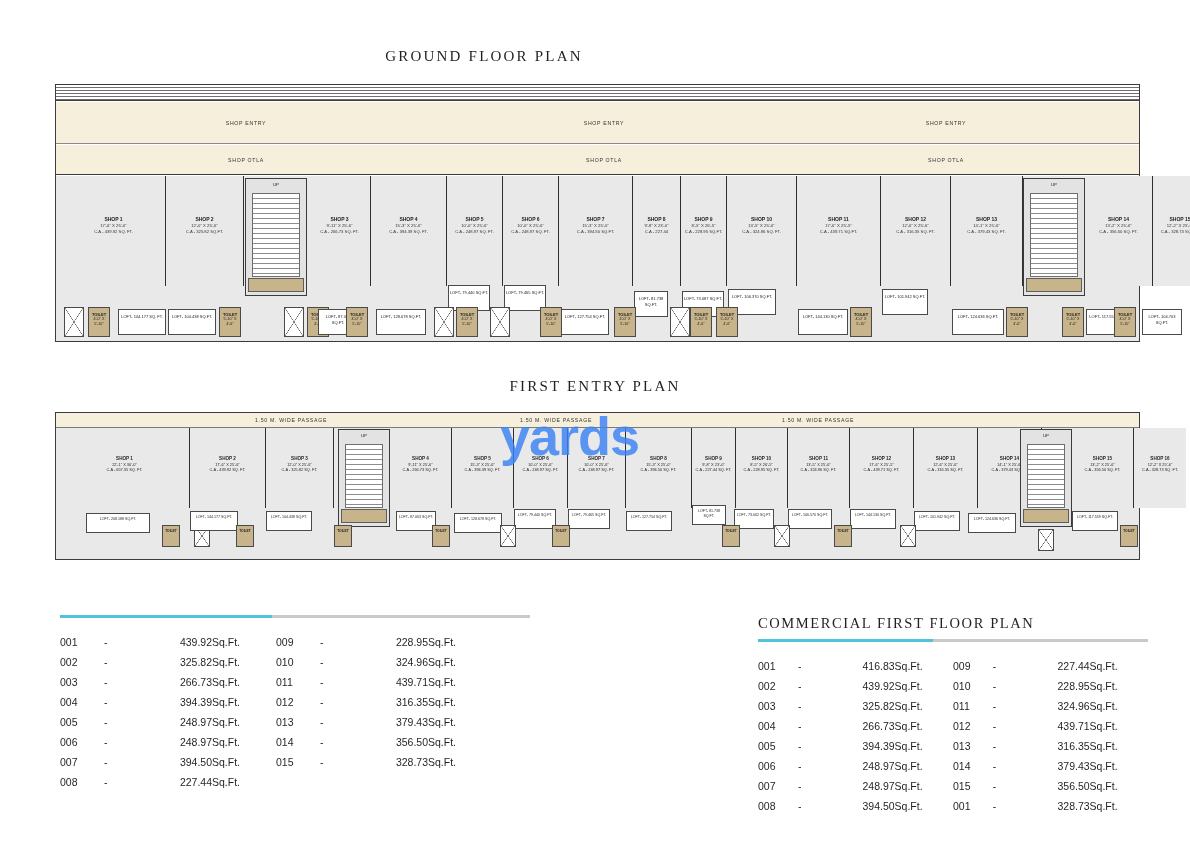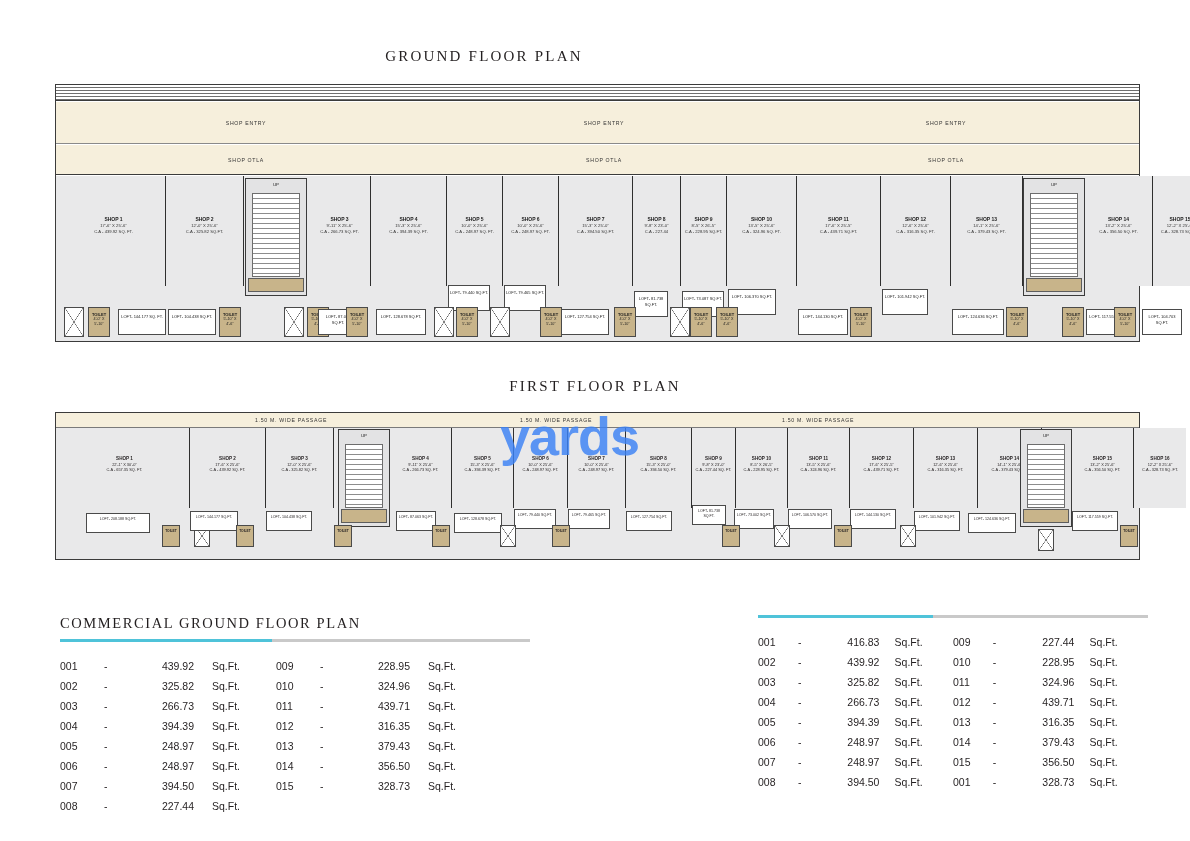--- a/index.html
+++ b/index.html
@@ -118,21 +118,21 @@
   #ff-table{left:758px;width:390px;}
   .table-heading{
     font-family:"Liberation Serif", serif;
     font-size:14.5px;letter-spacing:1.6px;color:#231f20;padding-bottom:7px;
   }
   .rule{height:3px;background:linear-gradient(to right,#4fc3d9 0 45%,#c9c9c9 45% 100%);margin-bottom:14px;}
   table{border-collapse:collapse;font-size:10.5px;color:#231f20;}
   td{padding:4px 0;white-space:nowrap;}
   .c-no{width:44px;}
   .c-dash{width:40px;}
-  .c-val{width:68px;text-align:center;}
+  .c-val{width:68px;text-align:right;}
   .c-unit{width:64px;}
 </style>
 </head>
 <body>
 
 <div class="plan-title" id="ground-title">GROUND FLOOR PLAN</div>
 
 <div id="ground-plan">
   <div class="band hatch-top"></div>
 
@@ -280,21 +280,21 @@
     <div class="shop-cell" style="left:1097px;width:54px;border-right:none;">
       <span class="nm">SHOP 15</span>
       <span class="dim">12'-2" X 25'-6"</span>
       <span class="ca">C.A - 328.73 SQ. FT.</span>
     </div>
     <div class="loft-box" style="left:1086px;width:40px;">LOFT- 104.703 SQ.FT.</div>
     <div class="toilet-box" style="left:1058px;"><b>TOILET</b><span>4'-0" X 5'-10"</span></div>
   </div>
 </div>
 
-<div class="plan-title" id="first-title">FIRST FLOOR PLAN</div>
+<div class="plan-title" id="first-title">FIRST ENTRY PLAN</div>
 
 <div id="first-plan">
   <div class="passage-band">
     <span class="band-label" style="left:235px;top:7px;">1.50 M. WIDE PASSAGE</span>
     <span class="band-label" style="left:500px;top:7px;">1.50 M. WIDE PASSAGE</span>
     <span class="band-label" style="left:762px;top:7px;">1.50 M. WIDE PASSAGE</span>
   </div>
 
   <div class="f-shop-cell" style="left:4px;width:130px;">
     <span class="nm">SHOP 1</span>
@@ -429,21 +429,20 @@
     <span class="nm">SHOP 16</span>
     <span class="dim">12'-2" X 25'-6"</span>
     <span class="ca">C.A - 328.73 SQ. FT.</span>
   </div>
   <div class="f-toilet" style="left:1064px;top:112px;"><b>TOILET</b></div>
 </div>
 
 <div id="watermark">yards</div>
 
 <div class="table-block" id="gf-table">
-  <div class="table-heading">COMMERCIAL GROUND FLOOR PLAN</div>
   <div class="rule"></div>
   <table>
       <tbody>
     <tr>
       <td class="c-no">001</td>
       <td class="c-dash">-</td>
       <td class="c-val">439.92</td>
       <td class="c-unit">Sq.Ft.</td>
       <td class="c-no">009</td>
       <td class="c-dash">-</td>
@@ -518,20 +517,21 @@
       <td class="c-no"></td>
       <td class="c-dash"></td>
       <td class="c-val"></td>
       <td class="c-unit"></td>
     </tr>
   </tbody>
     </table>
 </div>
 
 <div class="table-block" id="ff-table">
+  <div class="table-heading">COMMERCIAL FIRST FLOOR PLAN</div>
   <div class="rule"></div>
   <table>
       <tbody>
     <tr>
       <td class="c-no">001</td>
       <td class="c-dash">-</td>
       <td class="c-val">416.83</td>
       <td class="c-unit">Sq.Ft.</td>
       <td class="c-no">009</td>
       <td class="c-dash">-</td>

